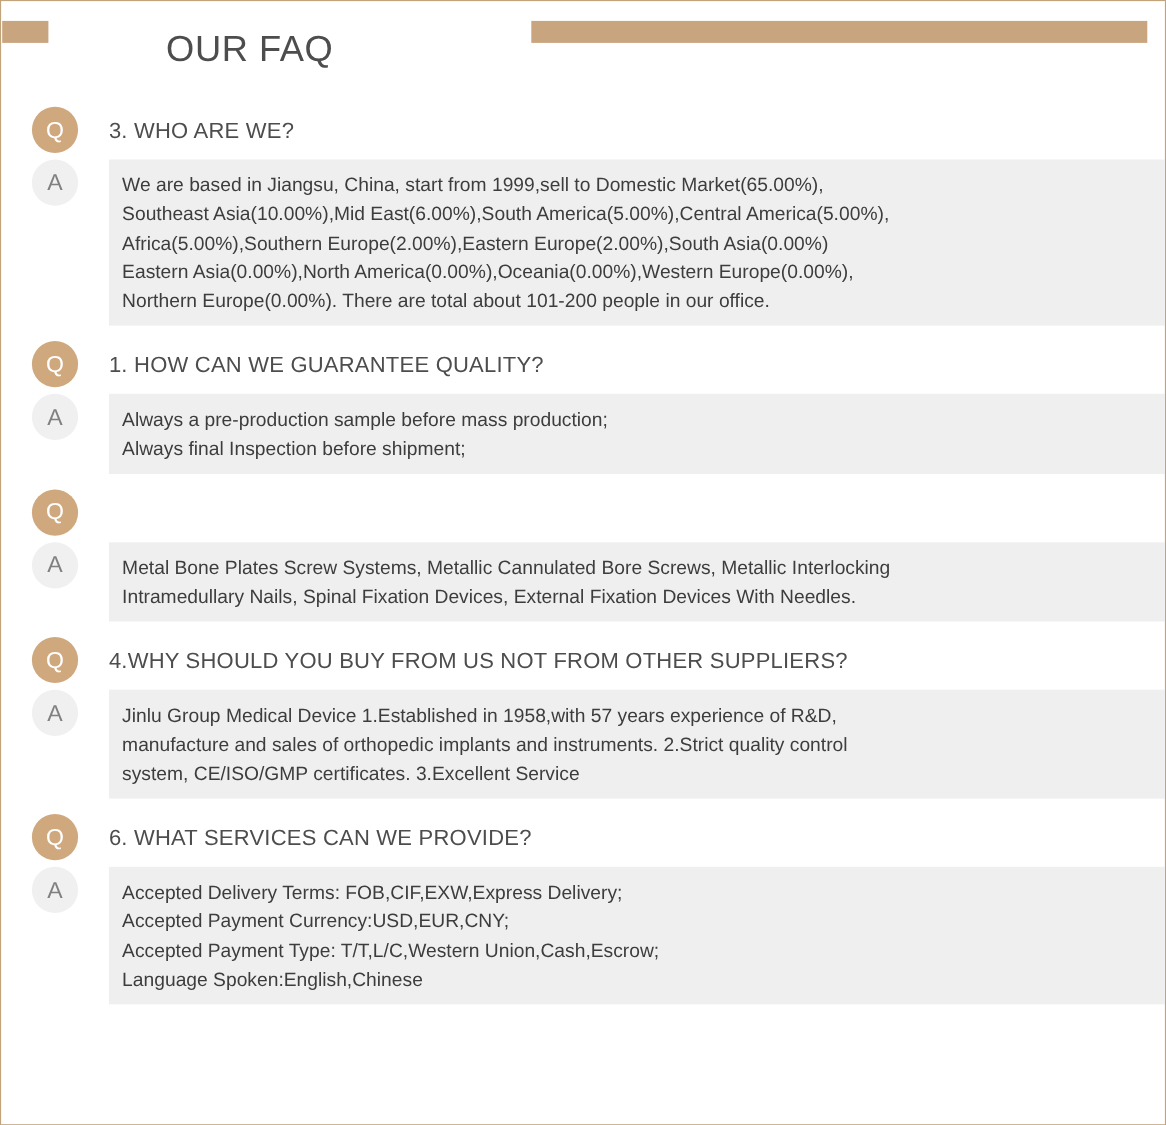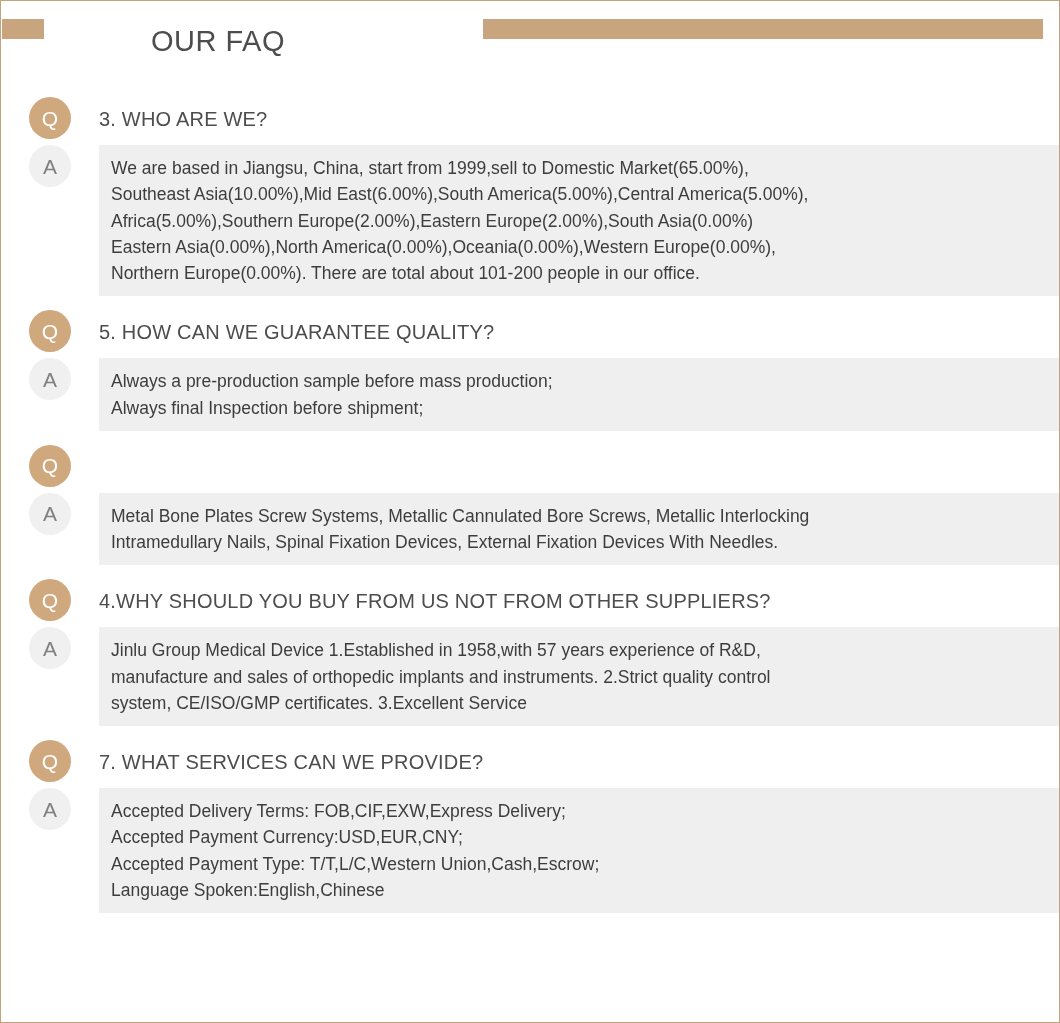--- a/index.html
+++ b/index.html
@@ -53,21 +53,21 @@
     left: 44px;
     top: 10px;
     width: 100px;
     height: 56px;
   }
   .logo svg { display: block; }
   .header-title {
     position: absolute;
     left: 150px;
     top: 24px;
-    font-size: 29px;
+    font-size: 33px;
     letter-spacing: 0.5px;
     color: #4d4d4d;
     font-weight: normal;
   }
 
   
   .faq-wrap {
     padding: 18px 0 0 0;
   }
   .qa-block {
@@ -154,21 +154,21 @@
 Eastern Asia(0.00%),North America(0.00%),Oceania(0.00%),Western Europe(0.00%),
 Northern Europe(0.00%). There are total about 101-200 people in our office.</div>
       </div>
     </div>
 
     <div class="qa-block">
       <div class="row q-row">
         <div class="badge-col">
           <div class="badge q">Q</div>
         </div>
-        <div class="q-text">5. HOW CAN WE GUARANTEE QUALITY?</div>
+        <div class="q-text">1. HOW CAN WE GUARANTEE QUALITY?</div>
       </div>
       <div class="row a-row">
         <div class="badge-col">
           <div class="badge a">A</div>
         </div>
         <div class="a-box">Always a pre-production sample before mass production;
 Always final Inspection before shipment;</div>
       </div>
     </div>
 
@@ -202,21 +202,21 @@
 manufacture and sales of orthopedic implants and instruments. 2.Strict quality control
 system, CE/ISO/GMP certificates. 3.Excellent Service</div>
       </div>
     </div>
 
     <div class="qa-block">
       <div class="row q-row">
         <div class="badge-col">
           <div class="badge q">Q</div>
         </div>
-        <div class="q-text">7. WHAT SERVICES CAN WE PROVIDE?</div>
+        <div class="q-text">6. WHAT SERVICES CAN WE PROVIDE?</div>
       </div>
       <div class="row a-row">
         <div class="badge-col">
           <div class="badge a">A</div>
         </div>
         <div class="a-box">Accepted Delivery Terms: FOB,CIF,EXW,Express Delivery;
 Accepted Payment Currency:USD,EUR,CNY;
 Accepted Payment Type: T/T,L/C,Western Union,Cash,Escrow;
 Language Spoken:English,Chinese</div>
       </div>

